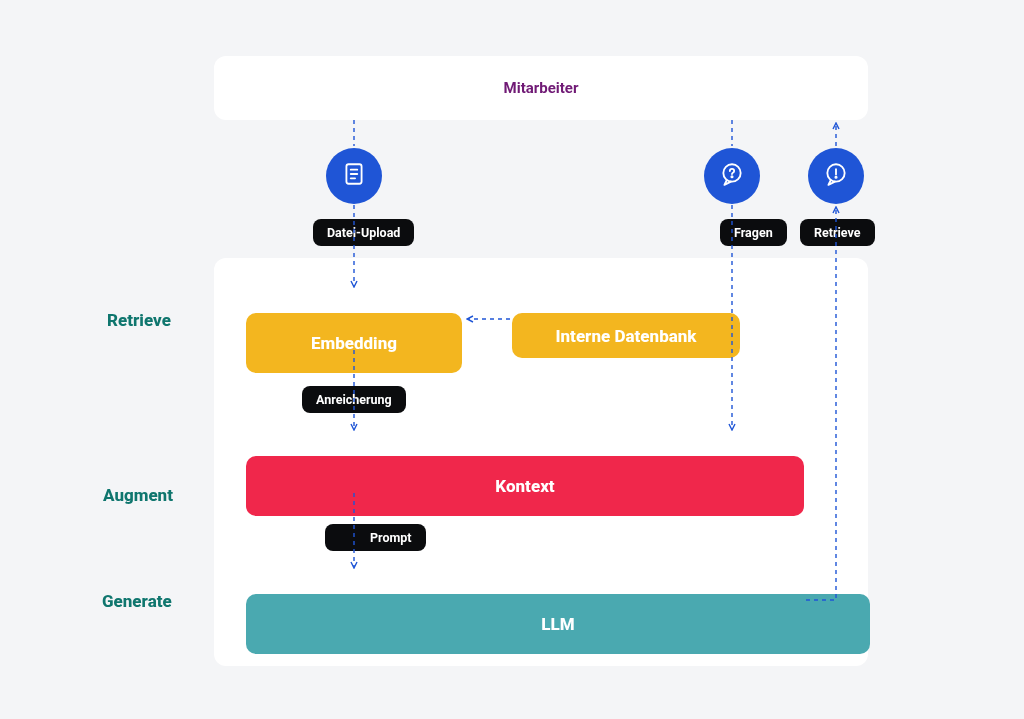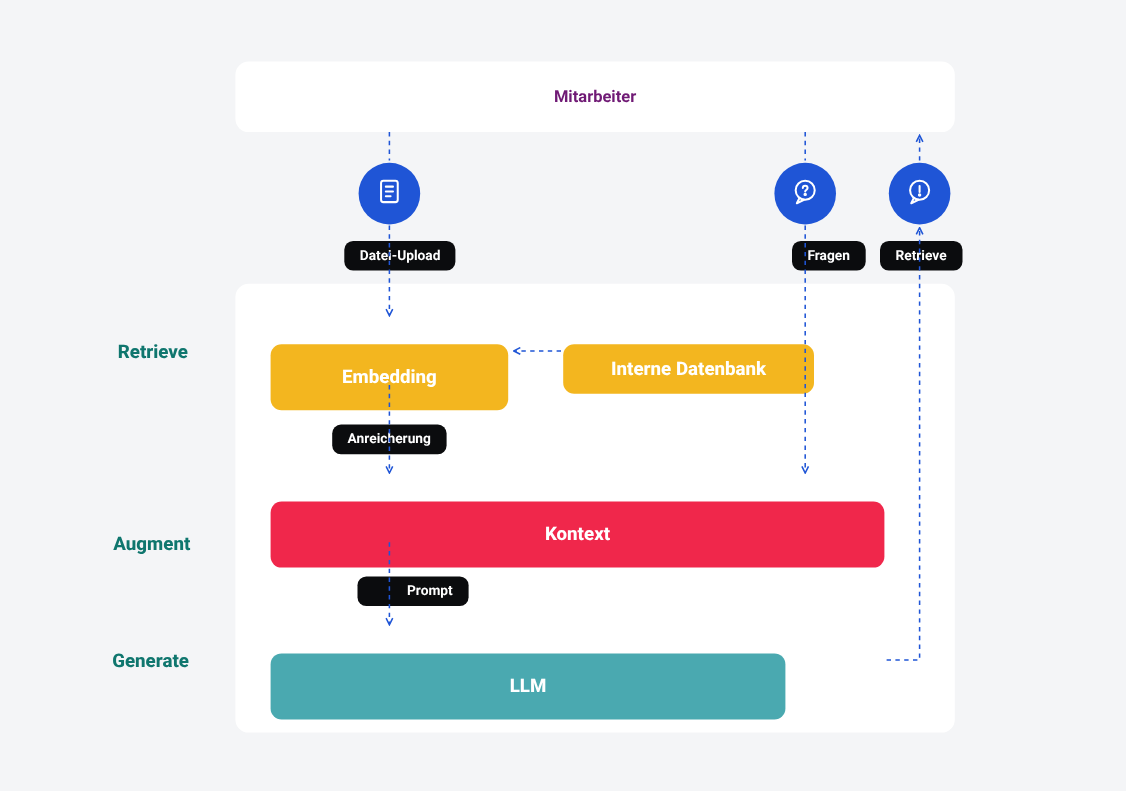--- a/index.html
+++ b/index.html
@@ -116,21 +116,21 @@
 
 <div class="pill" style="left:313px; top:219px;">Datei-Upload</div>
 <div class="pill" style="left:708px; top:219px;margin-left:12px;">Fragen</div>
 <div class="pill" style="left:800px; top:219px;">Retrieve</div>
 <div class="pill" style="left:302px; top:386px;">Anreicherung</div>
 <div class="pill" style="left:325px; top:524px;padding-left:45px;">Prompt</div>
 
 <div class="box box-amber" style="left:246px; top:289px; width:216px; height:60px;">Embedding</div>
 <div class="box box-amber" style="left:512px; top:289px; width:228px; height:45px;">Interne Datenbank</div>
 <div class="box box-red" style="left:246px; top:432px; width:558px; height:60px;">Kontext</div>
-<div class="box box-teal" style="left:246px; top:570px; width:468px; height:60px;text-align:right;">LLM</div>
+<div class="box box-teal" style="left:246px; top:570px; width:624px; height:60px;text-align:right;">LLM</div>
 
 <svg class="connector" width="1024" height="719">
   <defs>
     <marker id="arrow" markerWidth="8" markerHeight="8" refX="6" refY="4" orient="auto" markerUnits="userSpaceOnUse">
       <path d="M1,1 L7,4 L1,7" fill="none" stroke="#1f55d6" stroke-width="1.4"></path>
     </marker>
   </defs>
   <g stroke="#1f55d6" stroke-width="1.4" stroke-dasharray="4 4" fill="none">
 
     <line x1="354" y1="120" x2="354" y2="146"></line>

